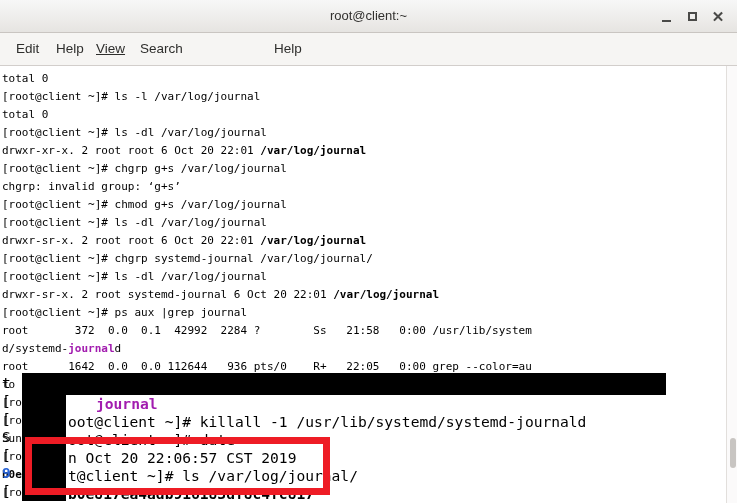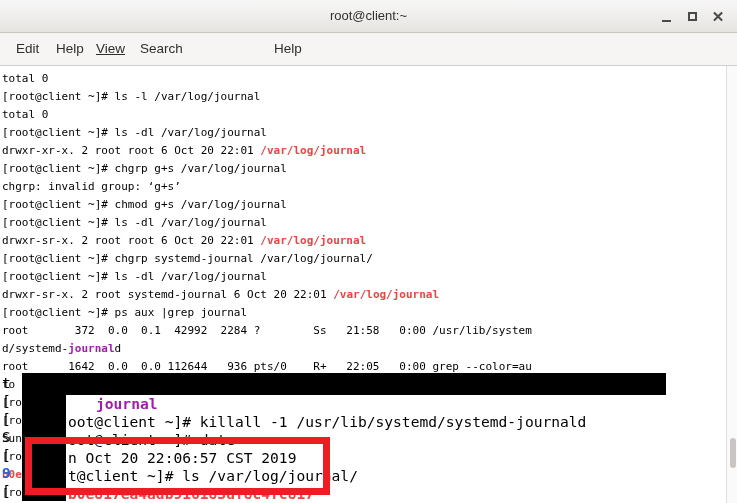--- a/index.html
+++ b/index.html
@@ -105,21 +105,21 @@
     line-height: 18px;
     color: #000000;
     white-space: pre;
   }
   .term-line {
     position: absolute;
     left: 2px;
     height: 18px;
     white-space: pre;
   }
-  .dir  { color: #ef4444; font-weight: bold; }
+  .dir  { color: #000000; font-weight: bold; }
   .hit  { color: #a21caf; font-weight: bold; }
 
   
   .blackbox {
     position: absolute;
     left: 22px; top: 373px;
     width: 644px; height: 128px;
     background: #000000;
     box-sizing: border-box;
     border-top: 11px solid #000;

